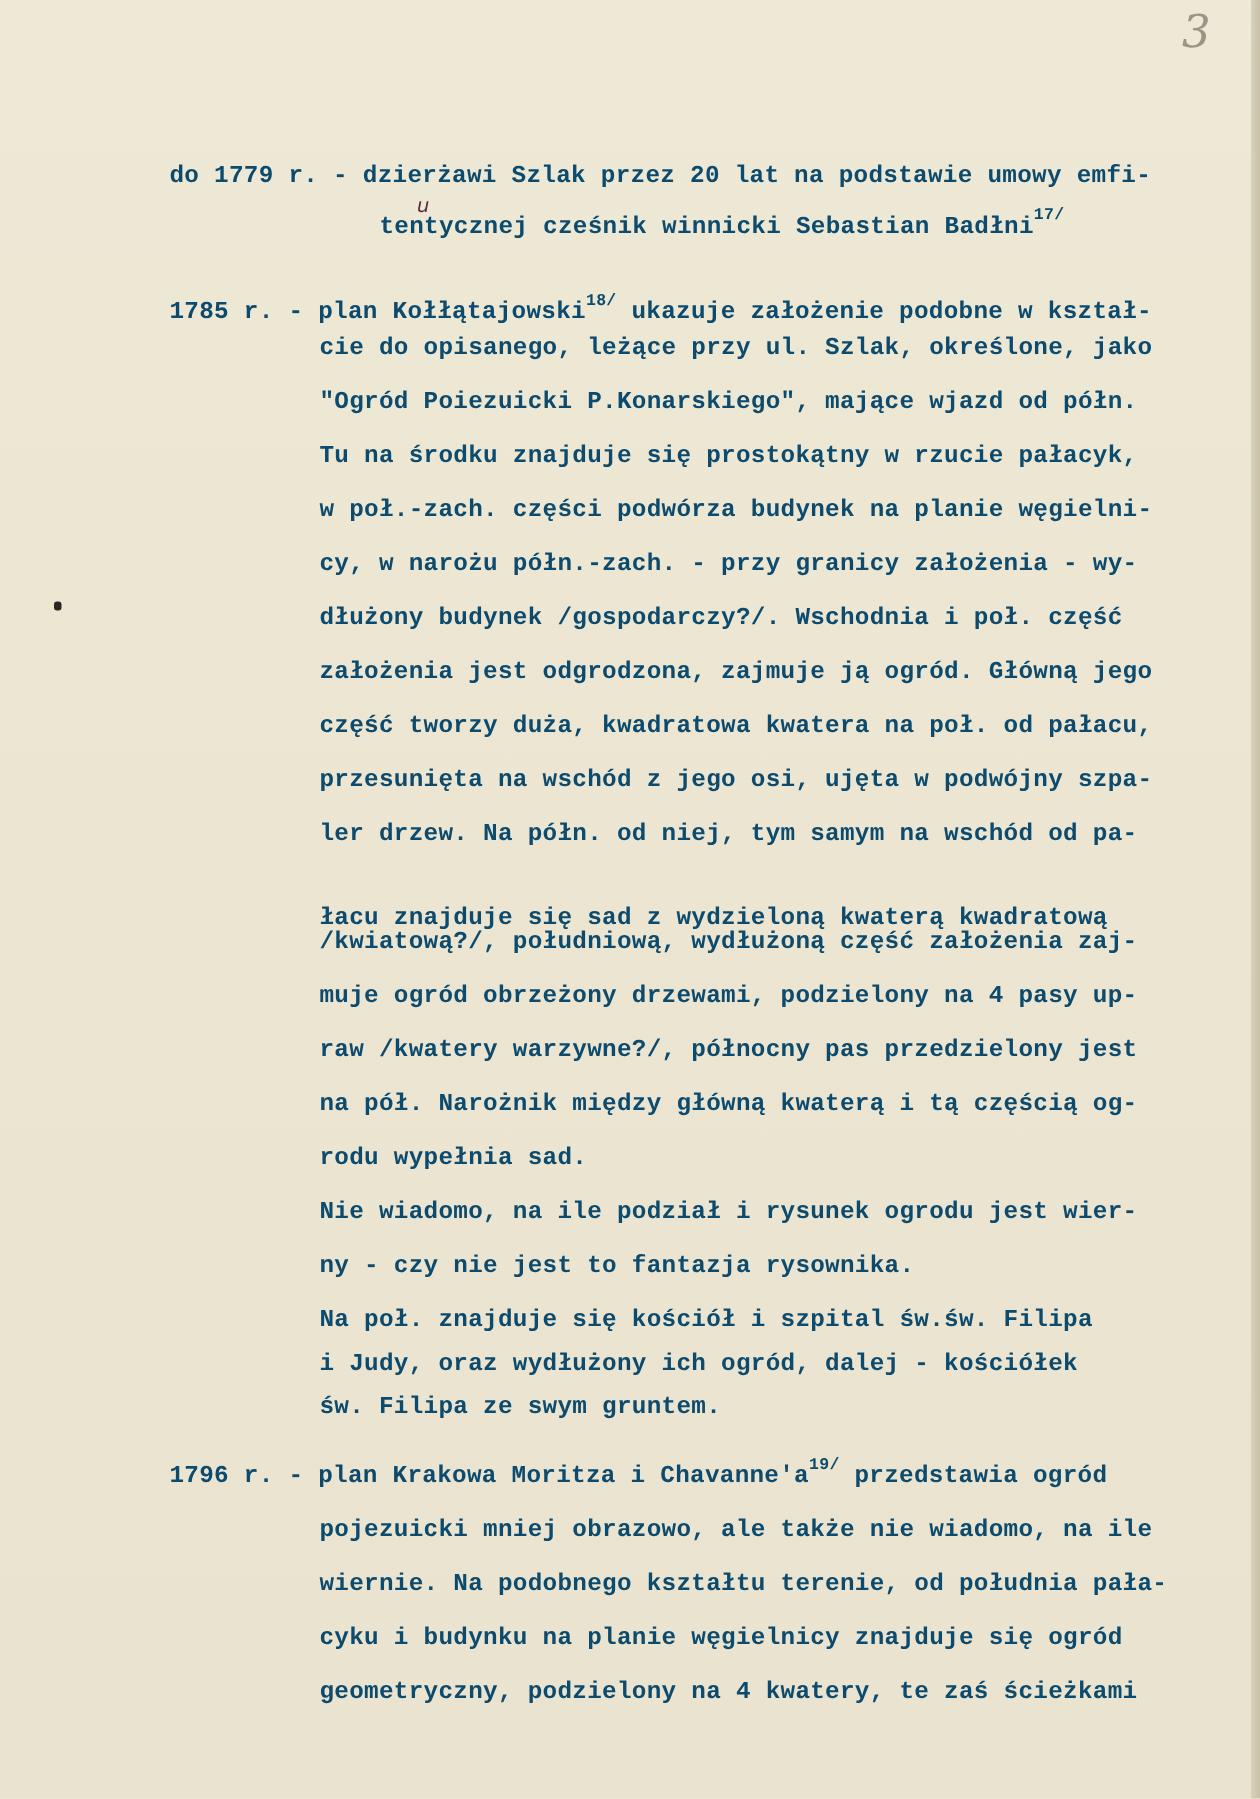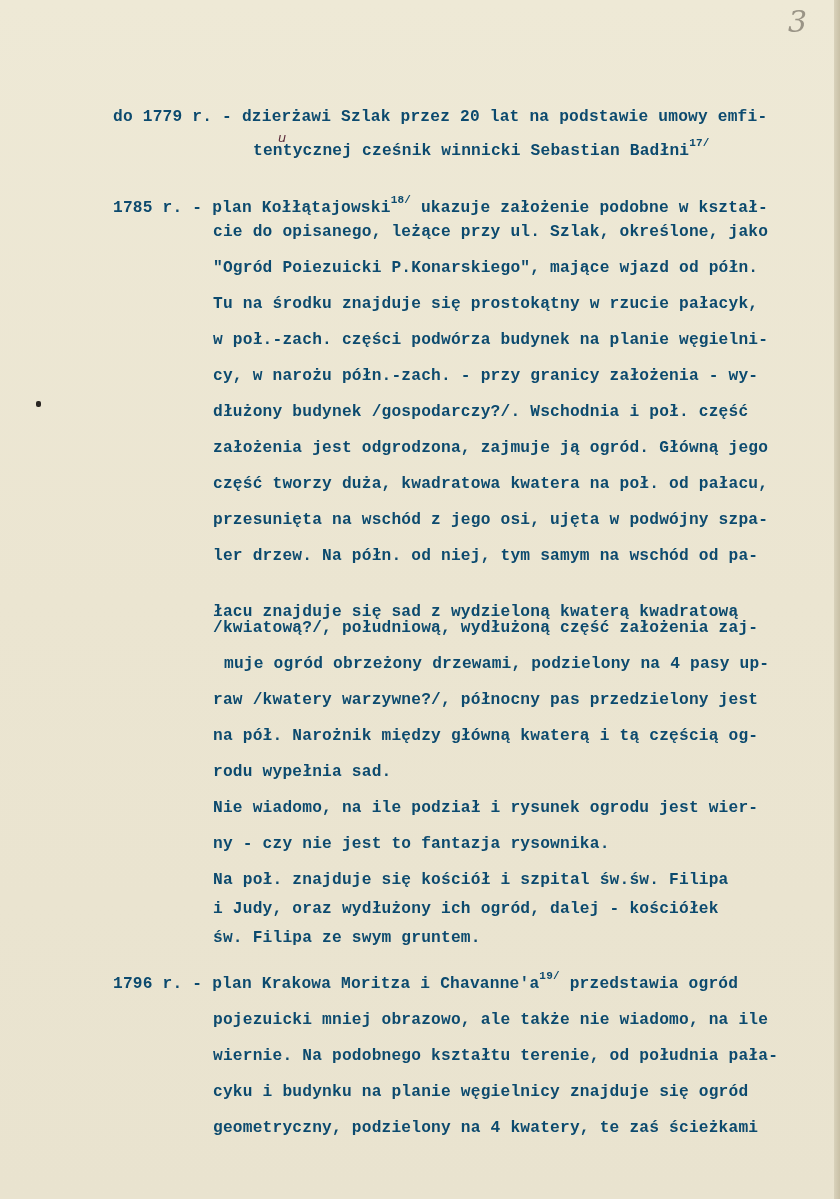--- a/index.html
+++ b/index.html
@@ -55,21 +55,21 @@
 <div class="line" style="left:213px;top:295px;">Tu na środku znajduje się prostokątny w rzucie pałacyk,</div>
 <div class="line" style="left:213px;top:331px;">w poł.-zach. części podwórza budynek na planie węgielni-</div>
 <div class="line" style="left:213px;top:367px;text-align:right;">cy, w narożu półn.-zach. - przy granicy założenia - wy-</div>
 <div class="line" style="left:213px;top:403px;">dłużony budynek /gospodarczy?/. Wschodnia i poł. część</div>
 <div class="line" style="left:213px;top:439px;text-align:center;">założenia jest odgrodzona, zajmuje ją ogród. Główną jego</div>
 <div class="line" style="left:213px;top:475px;">część tworzy duża, kwadratowa kwatera na poł. od pałacu,</div>
 <div class="line" style="left:213px;top:511px;">przesunięta na wschód z jego osi, ujęta w podwójny szpa-</div>
 <div class="line" style="left:213px;top:547px;">ler drzew. Na półn. od niej, tym samym na wschód od pa-</div>
 <div class="line" style="left:213px;top:583px;margin-top:20px;">łacu znajduje się sad z wydzieloną kwaterą kwadratową</div>
 <div class="line" style="left:213px;top:619px;">/kwiatową?/, południową, wydłużoną część założenia zaj-</div>
-<div class="line" style="left:224px;top:655px;">muje ogród obrzeżony drzewami, podzielony na 4 pasy up-</div>
+<div class="line" style="left:213px;top:655px;">muje ogród obrzeżony drzewami, podzielony na 4 pasy up-</div>
 <div class="line" style="left:213px;top:691px;">raw /kwatery warzywne?/, północny pas przedzielony jest</div>
 <div class="line" style="left:213px;top:727px;">na pół. Narożnik między główną kwaterą i tą częścią og-</div>
 <div class="line" style="left:213px;top:763px;">rodu wypełnia sad.</div>
 <div class="line" style="left:213px;top:799px;">Nie wiadomo, na ile podział i rysunek ogrodu jest wier-</div>
 <div class="line" style="left:213px;top:835px;">ny - czy nie jest to fantazja rysownika.</div>
 <div class="line" style="left:213px;top:871px;">Na poł. znajduje się kościół i szpital św.św. Filipa</div>
 <div class="line" style="left:213px;top:900px;">i Judy, oraz wydłużony ich ogród, dalej - kościółek</div>
 <div class="line" style="left:213px;top:929px;">św. Filipa ze swym gruntem.</div>
 
 <div class="line" style="left:113px;top:975px;"><span>1796 r. -</span> <span>plan Krakowa Moritza i Chavanne'a</span><span class="sup">19/</span><span> przedstawia ogród</span></div>

